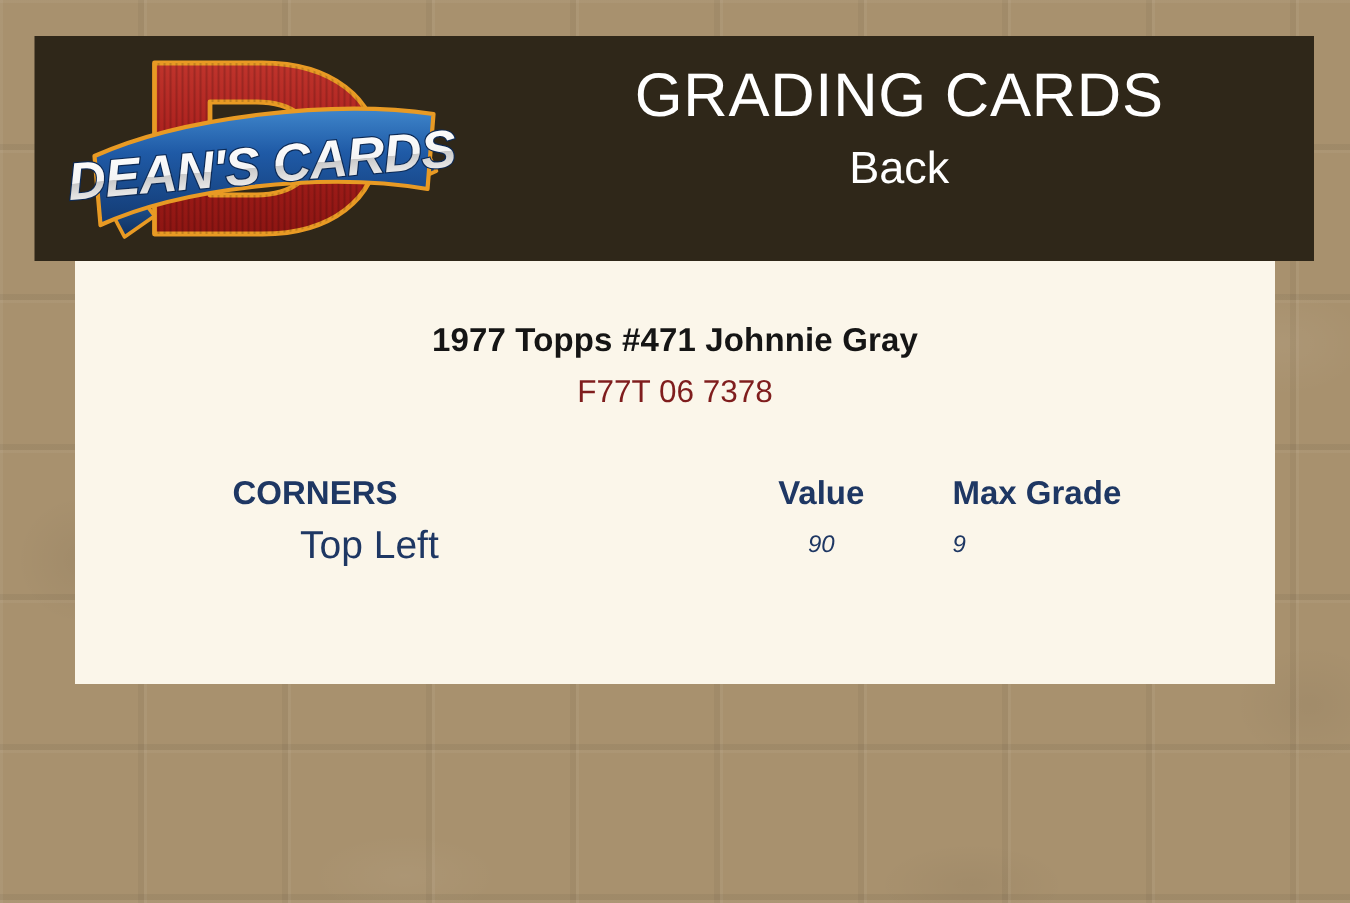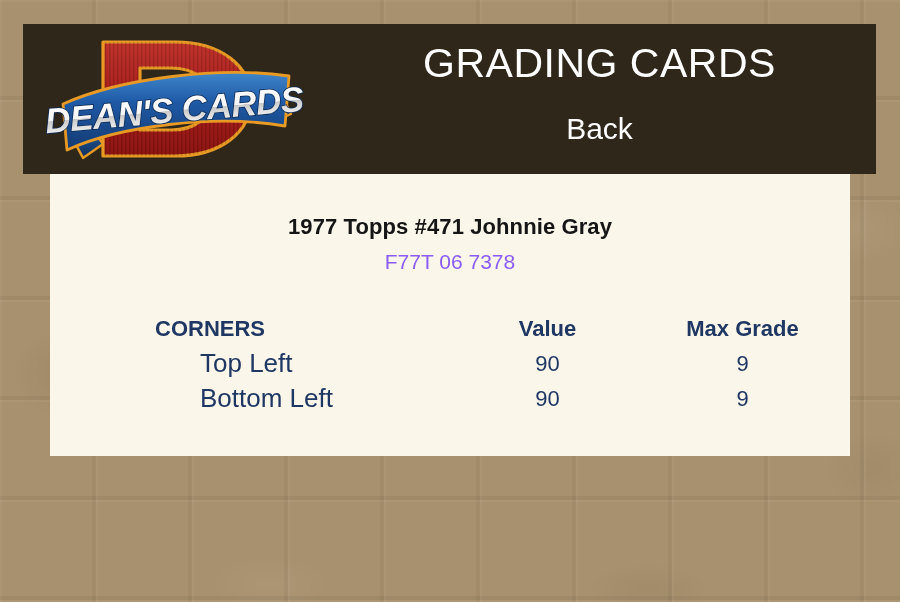--- a/index.html
+++ b/index.html
@@ -88,21 +88,21 @@
     font-size: 41px;
     font-weight: 400;
     letter-spacing: 0.5px;
     line-height: 54px;
     white-space: nowrap;
   }
   #header-subtitle {
     font-size: 30px;
     font-weight: 400;
     line-height: 42px;
-    margin-top: 18px;
+    margin-top: 2px;
   }
 
   
   #content-panel {
     position: absolute;
     left: 50px;
     top: 174px;
     width: 800px;
     height: 282px;
     background: #fbf6ea;
@@ -115,21 +115,21 @@
     font-weight: bold;
     color: #151515;
     margin-top: 39px;
     line-height: 28px;
     letter-spacing: 0.1px;
   }
   #card-serial {
     text-align: center;
     font-size: 21px;
     font-weight: 400;
-    color: #8b5cf6;
+    color: #7f1d1d;
     margin-top: 7px;
     line-height: 27px;
   }
 
   
   #stats-table {
     margin-top: 36px;
     width: 100%;
     border-collapse: collapse;
     color: #1e3763;
@@ -140,26 +140,26 @@
     height: 35px;
     font-weight: 400;
     vertical-align: middle;
   }
   #stats-table thead th {
     font-weight: bold;
     font-size: 22px;
   }
   .col-label  { width: 410px; text-align: left; padding-left: 105px !important; }
   .col-value  { width: 175px; text-align: center; }
-  .col-max    { width: 215px; text-align: center; }
+  .col-max    { width: 215px; text-align: left; }
 
   #stats-table thead .col-label { padding-left: 105px !important; }
   #stats-table tbody .col-label { padding-left: 150px !important; font-size: 26px; }
   #stats-table tbody .col-value,
-  #stats-table tbody .col-max { font-size: 22px; }
+  #stats-table tbody .col-max { font-size: 16px; font-style: italic; }
 </style>
 </head>
 <body>
 
 <div id="page-bg"></div>
 
 <div id="header-bar">
 
   <div id="brand-logo">
     <svg viewBox="0 0 260 146" xmlns="http://www.w3.org/2000/svg" aria-hidden="true">
@@ -229,20 +229,15 @@
         <th class="col-value">Value</th>
         <th class="col-max">Max Grade</th>
       </tr>
     </thead>
     <tbody>
       <tr>
         <td class="col-label">Top Left</td>
         <td class="col-value">90</td>
         <td class="col-max">9</td>
       </tr>
-      <tr>
-        <td class="col-label">Bottom Left</td>
-        <td class="col-value">90</td>
-        <td class="col-max">9</td>
-      </tr>
     </tbody>
   </table>
 </div>
 
 </body></html>

